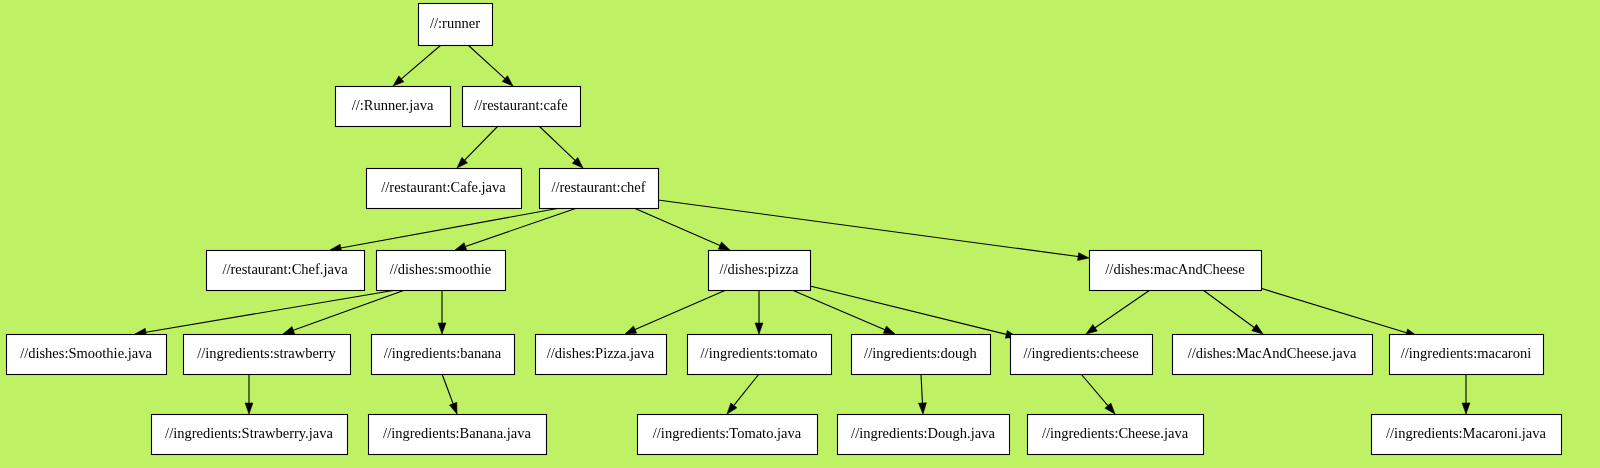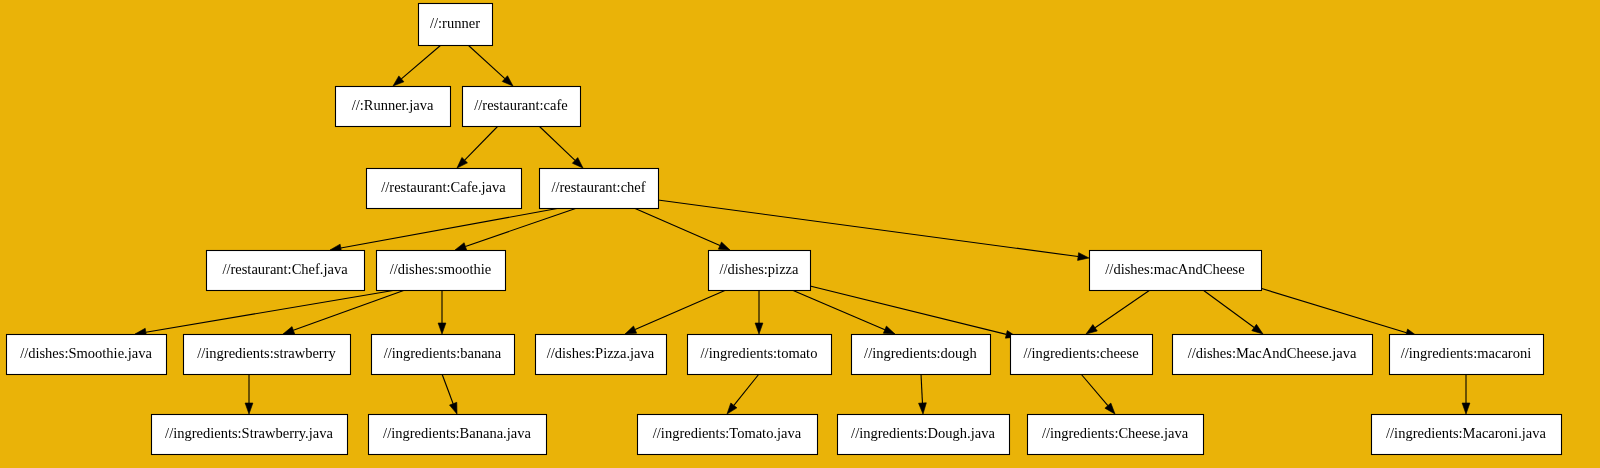--- a/index.html
+++ b/index.html
@@ -4,21 +4,21 @@
 <style>
   html, body {
     margin: 0;
     padding: 0;
     background: #ffffff;
   }
   #graph-canvas {
     position: relative;
     width: 1600px;
     height: 468px;
-    background: #eab308;
+    background: #bef264;
     overflow: hidden;
   }
   svg.graph-svg {
     position: absolute;
     left: 0;
     top: 0;
     width: 1600px;
     height: 468px;
     display: block;
   }

